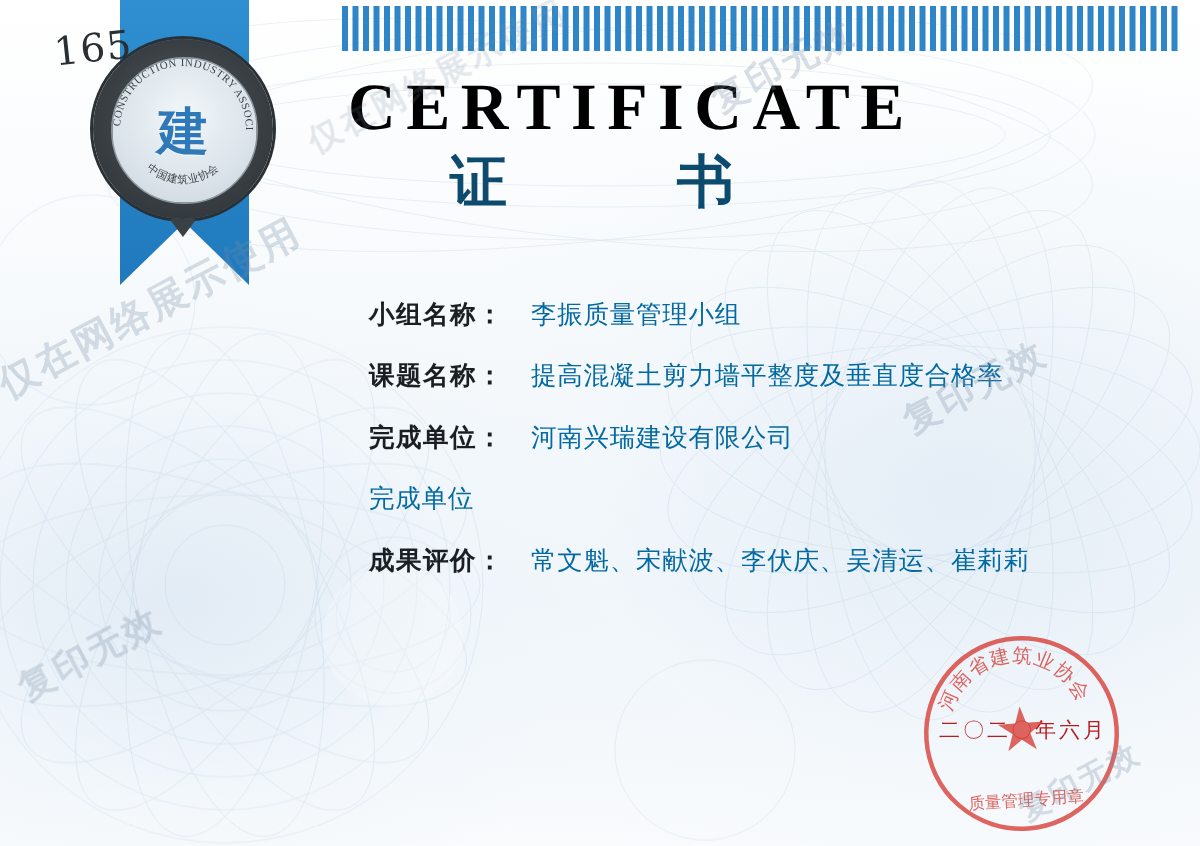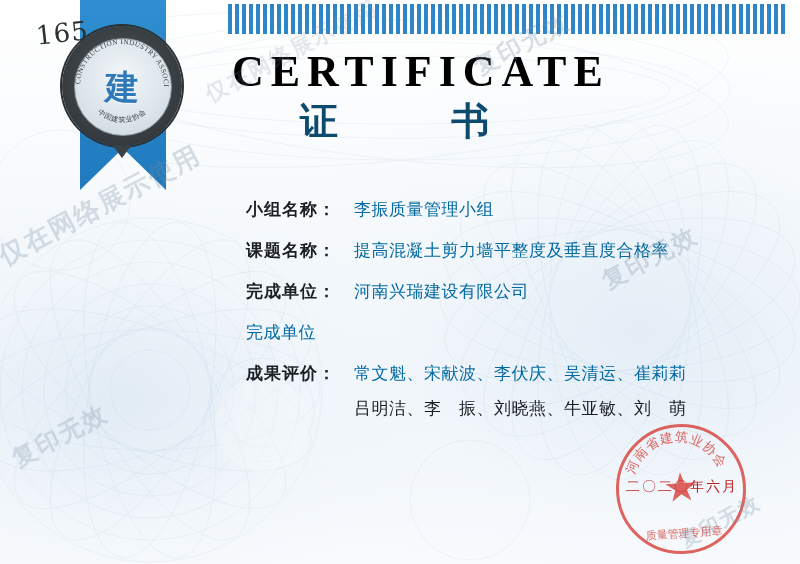--- a/index.html
+++ b/index.html
@@ -444,21 +444,20 @@
       <div class="row-label">完成单位：</div>
       <div class="row-value">河南兴瑞建设有限公司</div>
     </div>
     <div class="row">
       <div class="row-value">完成单位</div>
     </div>
     <div class="row">
       <div class="row-label">成果评价：</div>
       <div class="row-value">常文魁、宋献波、李伏庆、吴清运、崔莉莉</div>
     </div>
-    <div class="row-cont">吕明洁、李　振、刘晓燕、牛亚敏、刘　萌</div>
   </div>
 
   <div class="date">二〇二〇年六月</div>
 
   <div class="stamp">
     <svg width="118" height="118" viewBox="0 0 118 118">
       <defs>
         <path id="stampRing" d="M 14,59 A 45,45 0 0 1 104,59"></path>
       </defs>
       <text>

